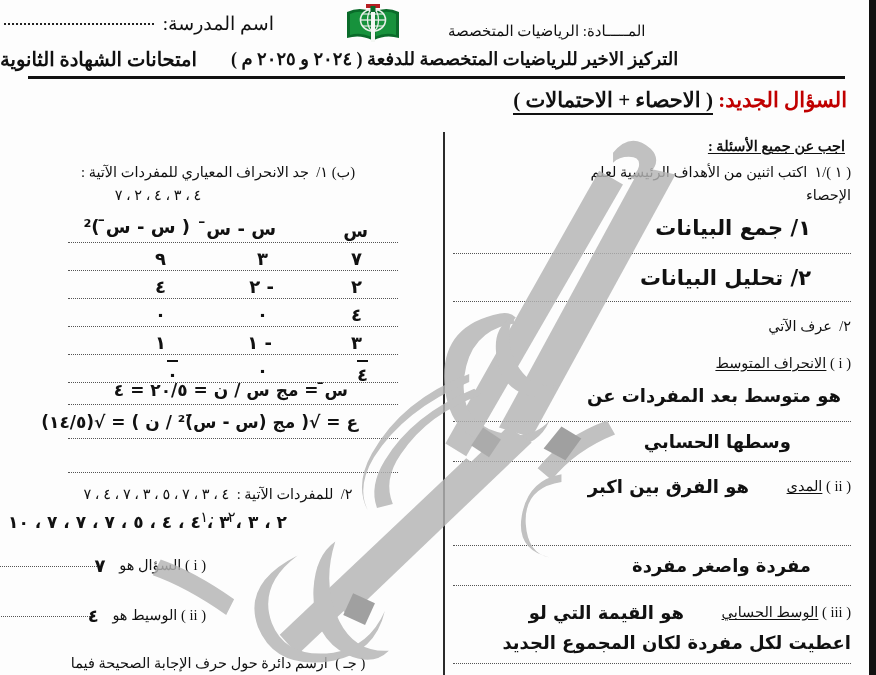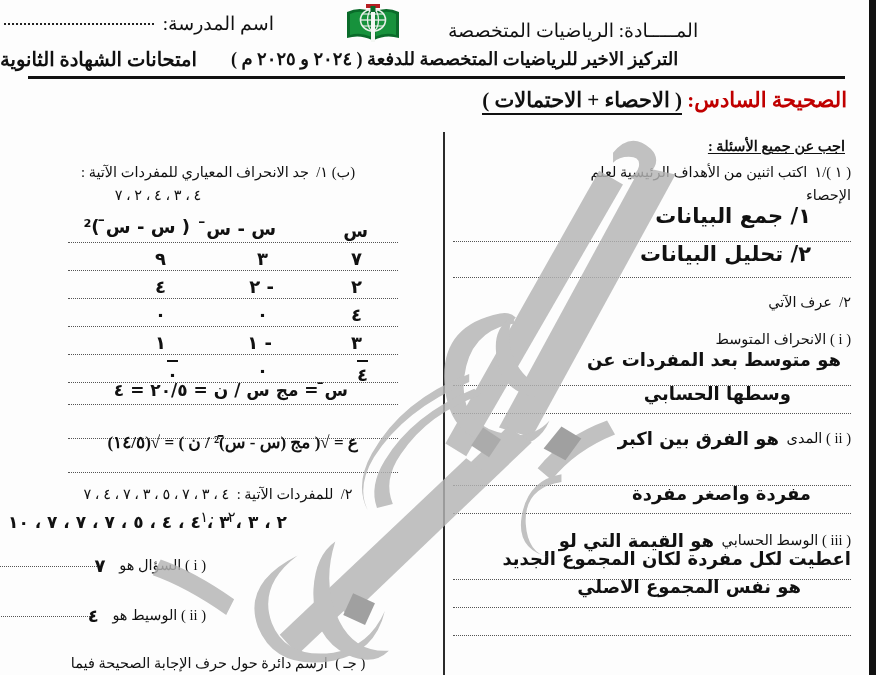--- a/index.html
+++ b/index.html
@@ -43,21 +43,21 @@
     margin: 0 4px 5px 4px;
     vertical-align: baseline;
   }
   .hdr-logo {
     width: 58px; height: 38px;
     margin: 0 46px;
     position: relative;
     flex: 0 0 auto;
   }
   .hdr-subject {
-    font-size: 19px;
+    font-size: 15px;
     white-space: nowrap;
     margin-right: 20px;
     margin-top: 15px;
   }
 
   .hdr-row2 {
     position: absolute;
     top: 44px; left: 0; right: 10px;
     height: 30px;
     display: flex;
@@ -139,27 +139,27 @@
     width: 420px;
     direction: rtl;
   }
 
   .qline {
     font-size: 14.5px;
     line-height: 1.45;
     margin: 0 0 2px 0;
     white-space: nowrap;
   }
-  .qline .lbl-u { text-underline-offset: 2px; }
+  .qline .lbl-u { text-decoration: underline; text-underline-offset: 2px; margin-left: 30px; }
 
   
   .ruled {
     border-bottom: 1.5px dotted #555;
     height: 34px;
-    margin-top: 2px;
+    margin-top: 14px;
     position: relative;
     text-align: right;
   }
   .ruled.short { height: 26px; }
 
   
   .hw {
     position: absolute;
     font-family: "DejaVu Sans", sans-serif;
     color: #111;
@@ -265,21 +265,21 @@
   </div>
 
   <div class="hdr-row2">
     <div class="hdr-exams">امتحانات الشهادة الثانوية</div>
     <div class="hdr-center">التركيز الاخير للرياضيات المتخصصة للدفعة ( ٢٠٢٤ و ٢٠٢٥ م )</div>
   </div>
 
   <div class="hdr-rule"></div>
 
   <div class="q-title">
-    <span class="red">الصحيحة السادس:</span>
+    <span class="red">السؤال الجديد:</span>
     <span class="blk">( الاحصاء + الاحتمالات )</span>
   </div>
 
   <div class="answer-all">
     <u>اجب عن جميع الأسئلة :</u>
   </div>
 
   <div class="col-divider"></div>
 
   <div class="col-right">
@@ -378,21 +378,21 @@
       <span class="cell" style="right:160px; top:154px;">٠</span>
       <span class="cell bar" style="right:250px; top:154px; padding-top:2px;">٠</span>
     </div>
 
     <div class="formula">
       <div class="rule" style="top:24px;"></div>
       <div class="rule" style="top:58px;"></div>
       <div class="rule" style="top:92px;"></div>
 
       <span class="cell" style="right:80px; top:0px;">س̄ = مج س / ن = ٢٠/٥ = ٤</span>
-      <span class="cell" style="right:70px; top:52px;font-family:Liberation Serif, serif;">ع = √( مج (س - س̄)² / ن ) = √(١٤/٥)</span>
+      <span class="cell" style="right:70px; top:32px;">ع = √( مج (س - س̄)² / ن ) = √(١٤/٥)</span>
     </div>
 
     <div class="qline" style="text-align:center; margin-top:6px;">
       <span>٢/</span>
       &nbsp;<span>للمفردات الآتية :</span>
       &nbsp;<span>٤ ، ٣ ، ٧ ، ٥ ، ٣ ، ٧ ، ٤ ، ٧</span>
     </div>
     <div class="qline" style="text-align:center; margin-top:2px;">٢ ، ١٠</div>
     <div class="qline" style="text-align:left; margin-top:-20px; font-family:'DejaVu Sans',sans-serif; font-weight:700; font-size:17px;">٢ ، ٣ ، ٣ ، ٤ ، ٤ ، ٥ ، ٧ ، ٧ ، ٧ ، ١٠</div>
 

